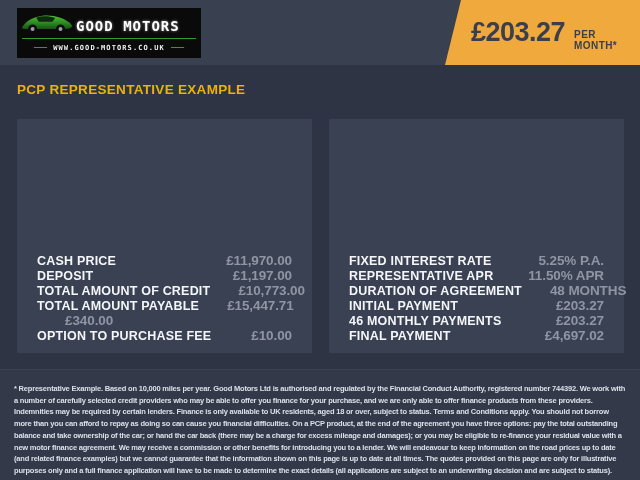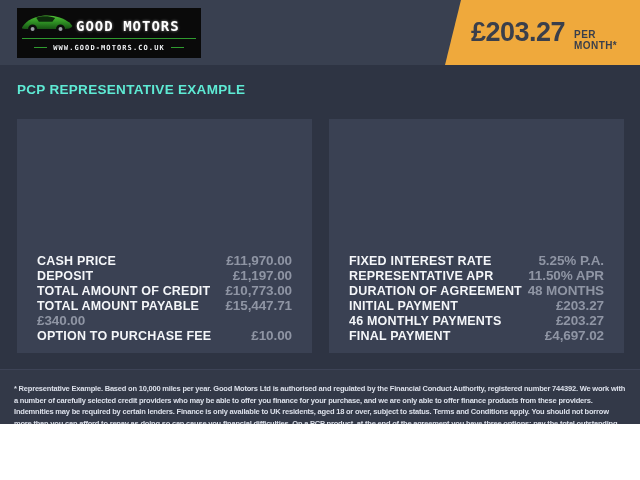--- a/index.html
+++ b/index.html
@@ -1,19 +1,19 @@
 <!DOCTYPE html>
 <html><head>
 <meta charset="utf-8">
 <style>
   * { margin:0; padding:0; box-sizing:border-box; }
   html,body { width:640px; height:480px; }
   body { font-family:"Liberation Sans", sans-serif; }
 
-  .page { position:relative; width:640px; height:424px; background:#2E3443; overflow:hidden; }
+  .page { position:relative; width:640px; height:480px; background:#2E3443; overflow:hidden; }
 
   
   .header { position:absolute; top:0; left:0; width:640px; height:65px; background:#394050; }
 
   .logo { position:absolute; left:17px; top:8px; width:184px; height:50px; background:#0a0a0a; cursor:pointer; }
   .logo-top { height:31px; margin:0 5px; display:flex; align-items:flex-end; border-bottom:1px solid #2f9b2f; position:relative; }
   .car-icon { position:absolute; left:-2px; bottom:1px; width:54px; height:27px; }
   .logo-name { margin-left:54px; margin-bottom:4px; font-family:"DejaVu Sans Mono", monospace; font-weight:bold;
                font-size:14px; color:#ffffff; letter-spacing:1px; white-space:nowrap; text-shadow:0 0 3px rgba(255,255,255,.55); }
   .logo-bottom { height:17px; display:flex; align-items:center; justify-content:center; gap:6px; }
@@ -22,29 +22,29 @@
 
   .price-badge { position:absolute; right:0; top:0; width:195px; height:65px; background:#EFA93C;
                  -webkit-clip-path:polygon(16px 0, 100% 0, 100% 100%, 0 100%); clip-path:polygon(16px 0, 100% 0, 100% 100%, 0 100%);
                  display:flex; align-items:baseline; padding-left:26px; }
   .price-amount { font-size:27px; font-weight:bold; color:#3A3F4B; letter-spacing:-0.5px; line-height:65px; }
   .price-period { font-size:10px; font-weight:bold; color:#3A3F4B; margin-left:9px; letter-spacing:0.4px;
                   position:relative; top:-3px; }
 
   
   .section-title { position:absolute; left:17px; top:82px; font-size:13.5px; font-weight:bold;
-                   color:#5eead4; letter-spacing:0.3px; }
+                   color:#eab308; letter-spacing:0.3px; }
 
   
   .panels { position:absolute; top:119px; left:17px; width:607px; height:234px; display:flex; gap:17px; }
   .panel { width:295px; height:234px; background:#3A4153; padding:10px 20px; display:flex; flex-direction:column;
            justify-content:flex-end; }
   .row { display:flex; justify-content:space-between; align-items:baseline; }
   .row-label { font-size:12.5px; font-weight:bold; color:#F4F6F9; letter-spacing:0.2px; white-space:nowrap; }
-  .row-value { font-size:13.5px; font-weight:600; color:#8F95A4; letter-spacing:-0.1px; white-space:nowrap; }
+  .row-value { font-size:13.5px; font-weight:600; color:#8F95A4; letter-spacing:-0.1px; white-space:nowrap;margin-left:28px; }
 
   
   .disclaimer { position:absolute; left:0; top:369px; width:640px; height:111px; background:#333948;
                 border-top:1px solid #3d4356; padding:13px 14px 0 14px; }
   .disclaimer p { font-size:7.5px; line-height:11.7px; letter-spacing:-0.2px; font-weight:600;
                   color:#DCE0EA; text-align:left; }
 </style>
 </head>
 <body>
 

